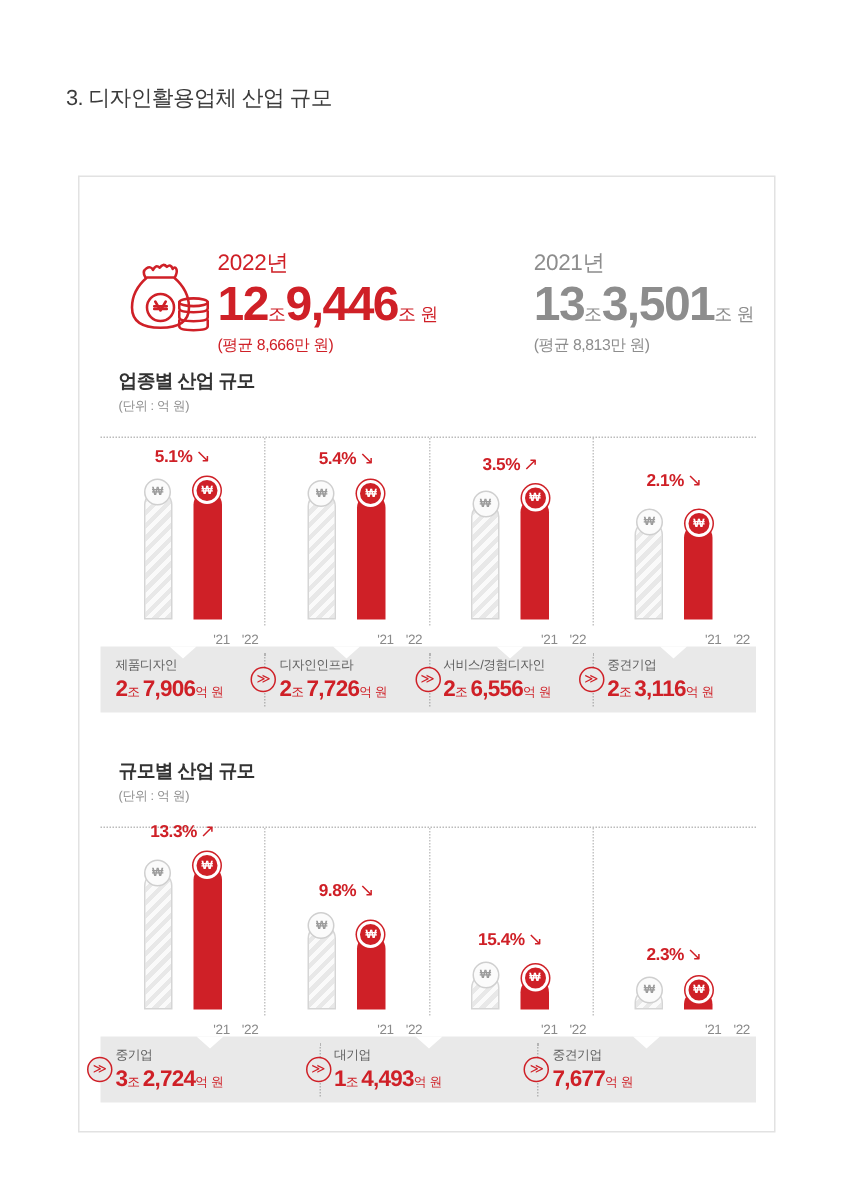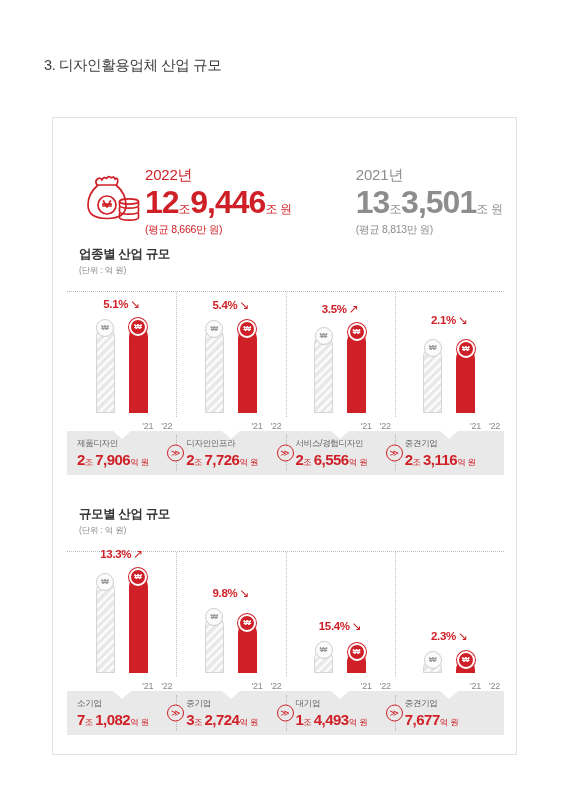--- a/index.html
+++ b/index.html
@@ -496,24 +496,20 @@
               </div>
               <div class="xlabels">
                 <div class="xlab">'21</div>
                 <div class="xlab">'22</div>
               </div>
             </div>
           </div>
       </div>
       <div class="strip" id="strip-1">
           <div class="cell">
-            <div class="cell-name">소기업</div>
-            <div class="cell-val"><span class="cv-num">7</span><span class="cv-unit">조</span><span class="cv-num" style="margin-left: 2px;">1,082</span><span class="cv-unit">억 원</span></div>
-          </div>
-          <div class="cell">
             <div class="chevron">≫</div>
             <div class="cell-name">중기업</div>
             <div class="cell-val"><span class="cv-num">3</span><span class="cv-unit">조</span><span class="cv-num" style="margin-left: 2px;">2,724</span><span class="cv-unit">억 원</span></div>
           </div>
           <div class="cell">
             <div class="chevron">≫</div>
             <div class="cell-name">대기업</div>
             <div class="cell-val"><span class="cv-num">1</span><span class="cv-unit">조</span><span class="cv-num" style="margin-left: 2px;">4,493</span><span class="cv-unit">억 원</span></div>
           </div>
           <div class="cell">

